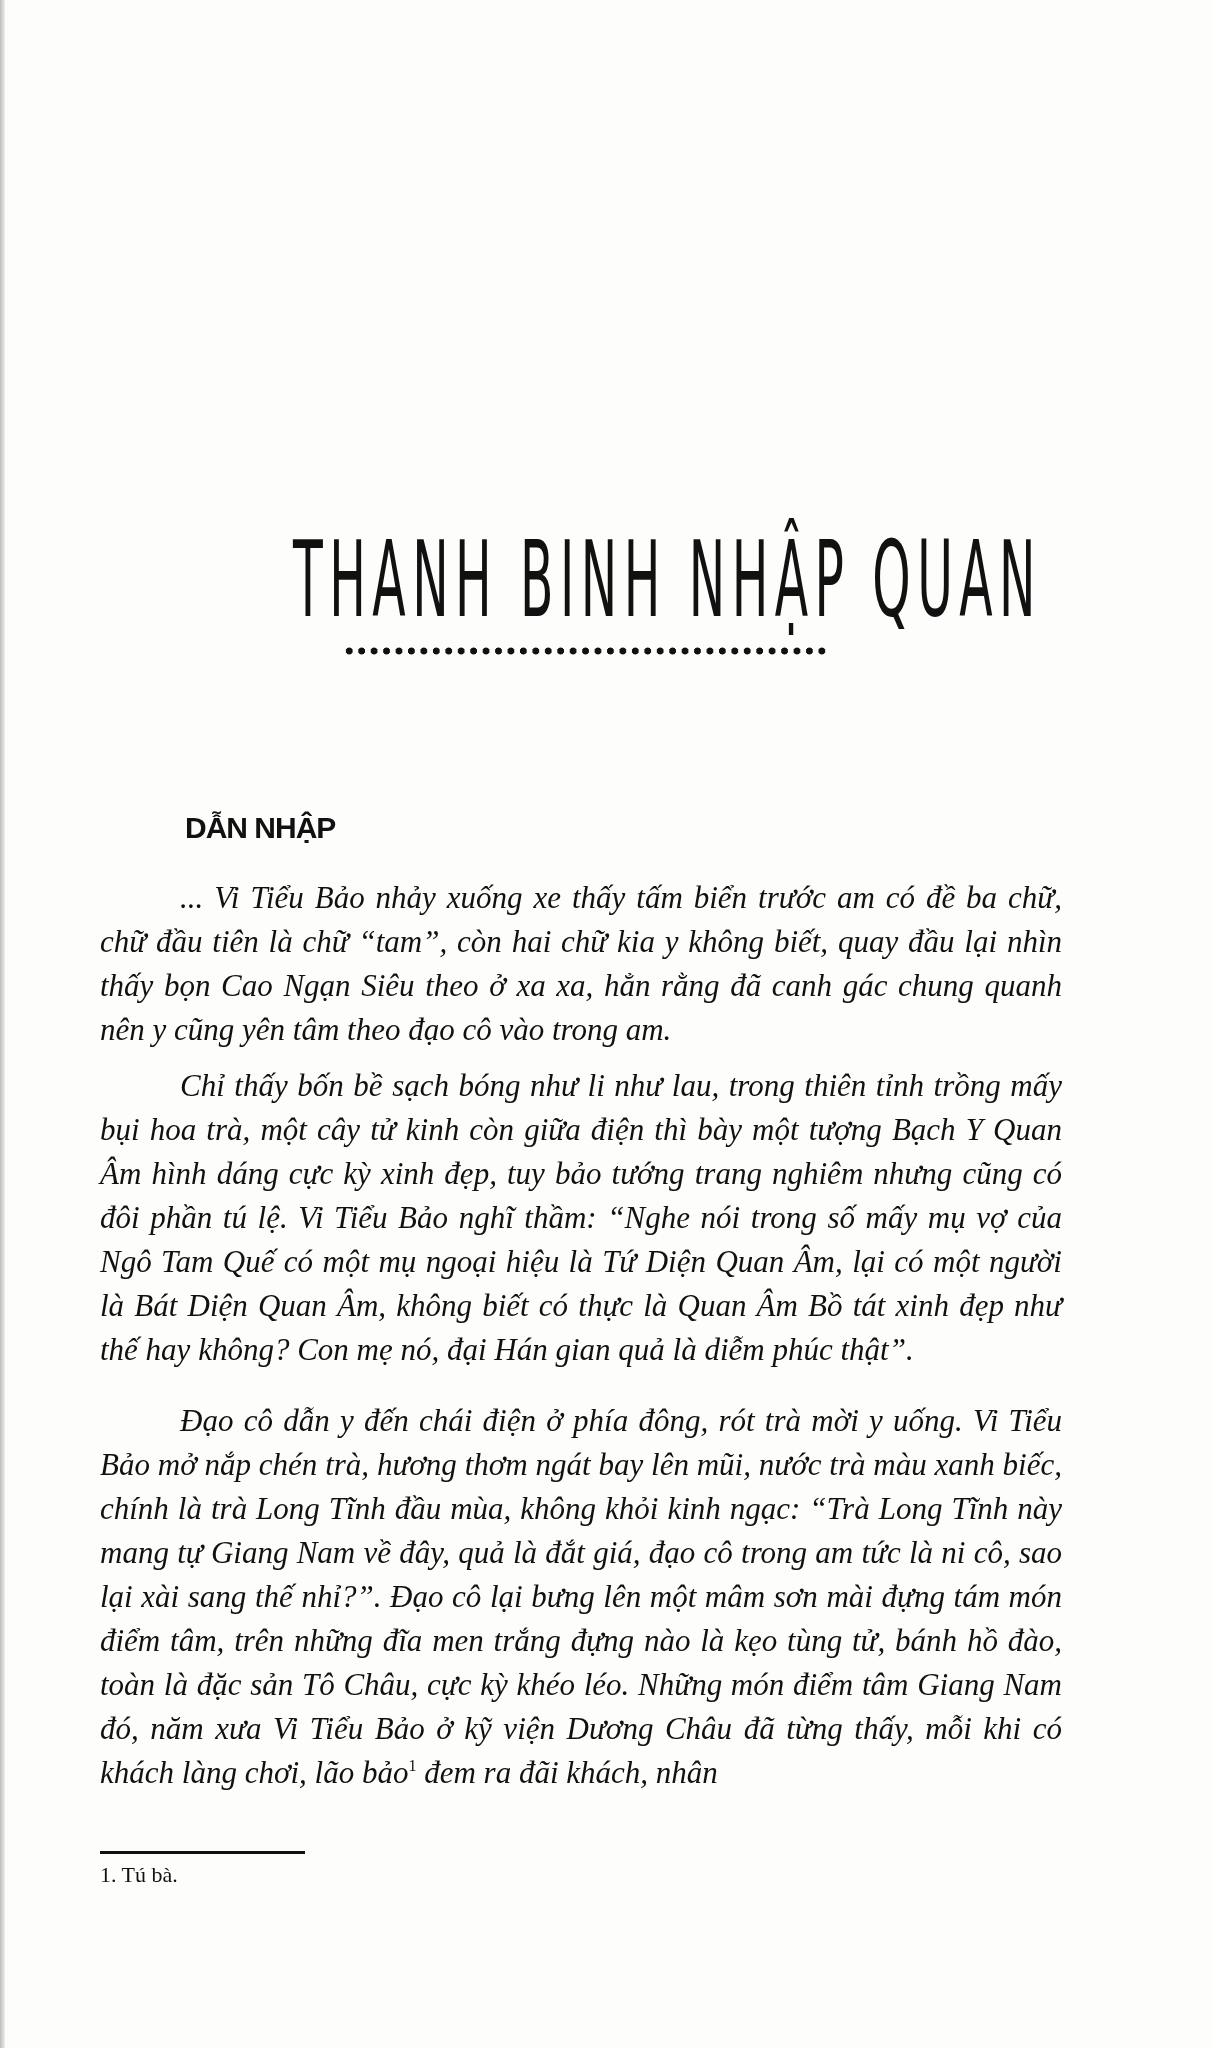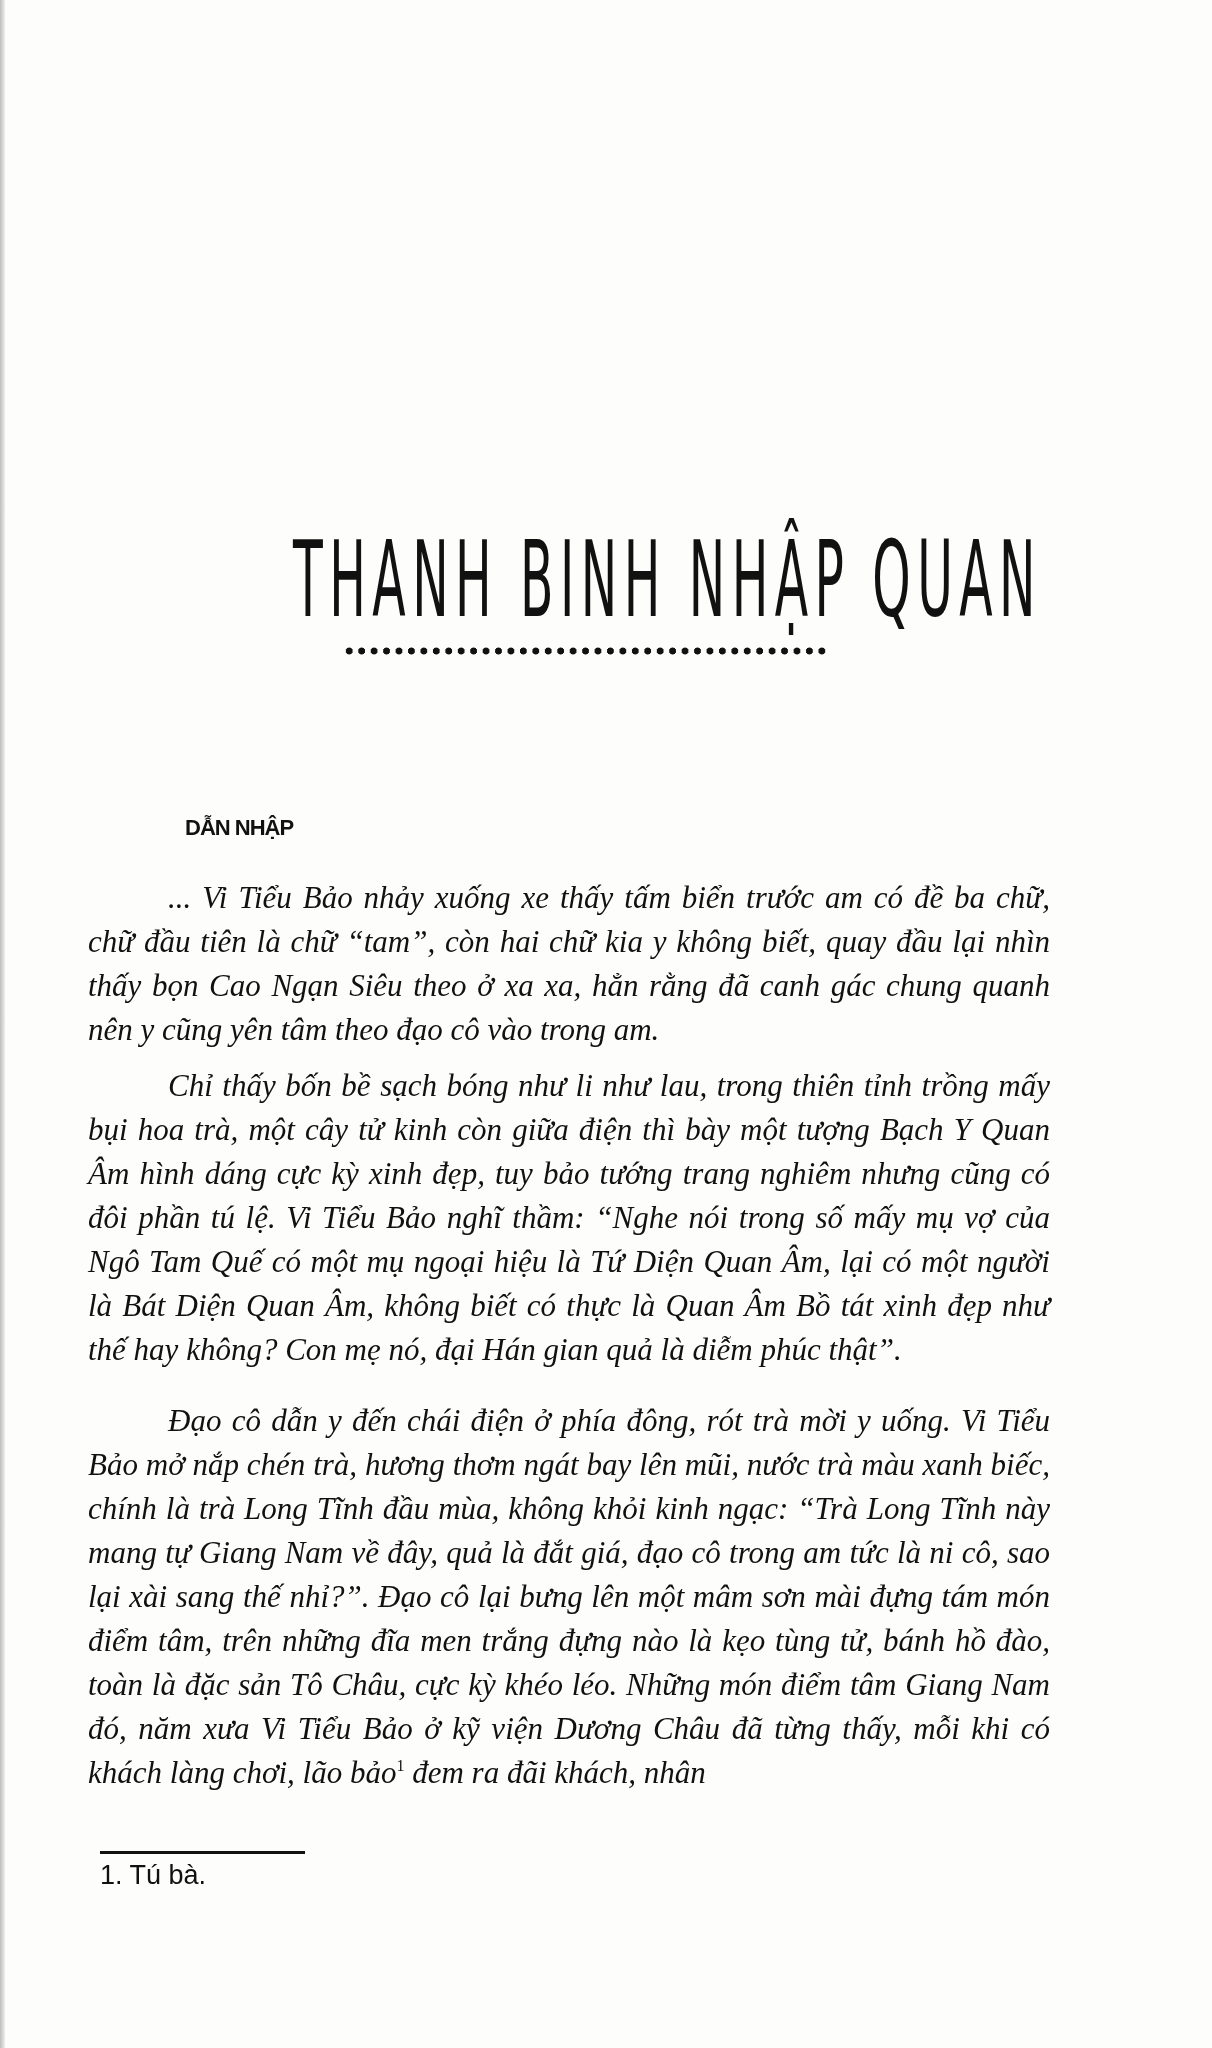--- a/index.html
+++ b/index.html
@@ -19,38 +19,38 @@
     letter-spacing: 14px; color: #111;
   }
   .dots {
     position: absolute; left: 343px; top: 645px; width: 485px; height: 12px;
     background-image: radial-gradient(circle, #111 3.2px, transparent 3.8px);
     background-size: 12.45px 12px; background-repeat: repeat-x;
   }
   .heading {
     position: absolute; left: 185px; top: 808px;
     font-family: "Liberation Sans", sans-serif; font-weight: bold;
-    font-size: 22px; letter-spacing: -1px; line-height: 40px;
+    font-size: 30px; letter-spacing: -1px; line-height: 40px;
   }
   .body {
-    position: absolute; left: 88px; width: 962px;
+    position: absolute; left: 100px; width: 962px;
     font-family: "Liberation Serif", serif; font-style: italic;
     font-size: 31px; line-height: 44px; text-align: justify;
   }
   .body p { margin: 0; text-indent: 80px; }
   .p1 { top: 876px; }
   .p2 { top: 1064px; font-style: italic; }
   .p3 { top: 1399px; }
   sup { font-size: 16px; line-height: 0; vertical-align: 12px; font-style: normal; }
   .rule {
     position: absolute; left: 100px; top: 1851px; width: 205px; height: 3px; background: #111;
   }
   .footnote {
     position: absolute; left: 100px; top: 1860px;
-    font-family: Liberation Sans, sans-serif; font-size: 27px; line-height: 30px;
+    font-family: Liberation Serif, serif; font-size: 22px; line-height: 30px;
   }
 </style>
 </head>
 <body>
 
 <div class="edge"></div>
 
 <div class="title">THANH BINH NHẬP QUAN</div>
 <div class="dots"></div>
 

